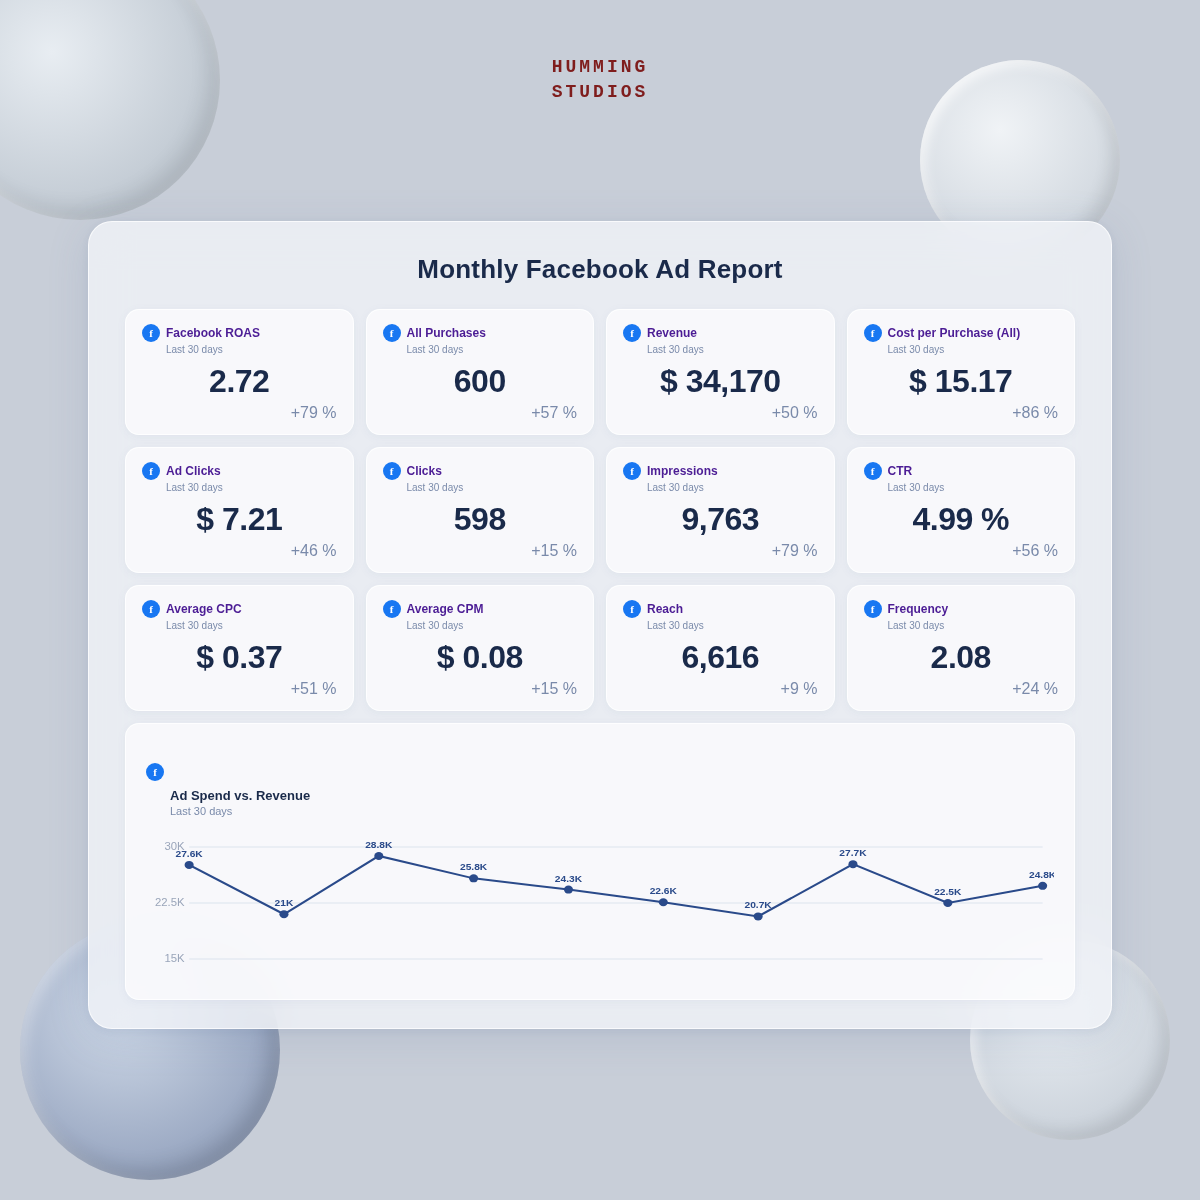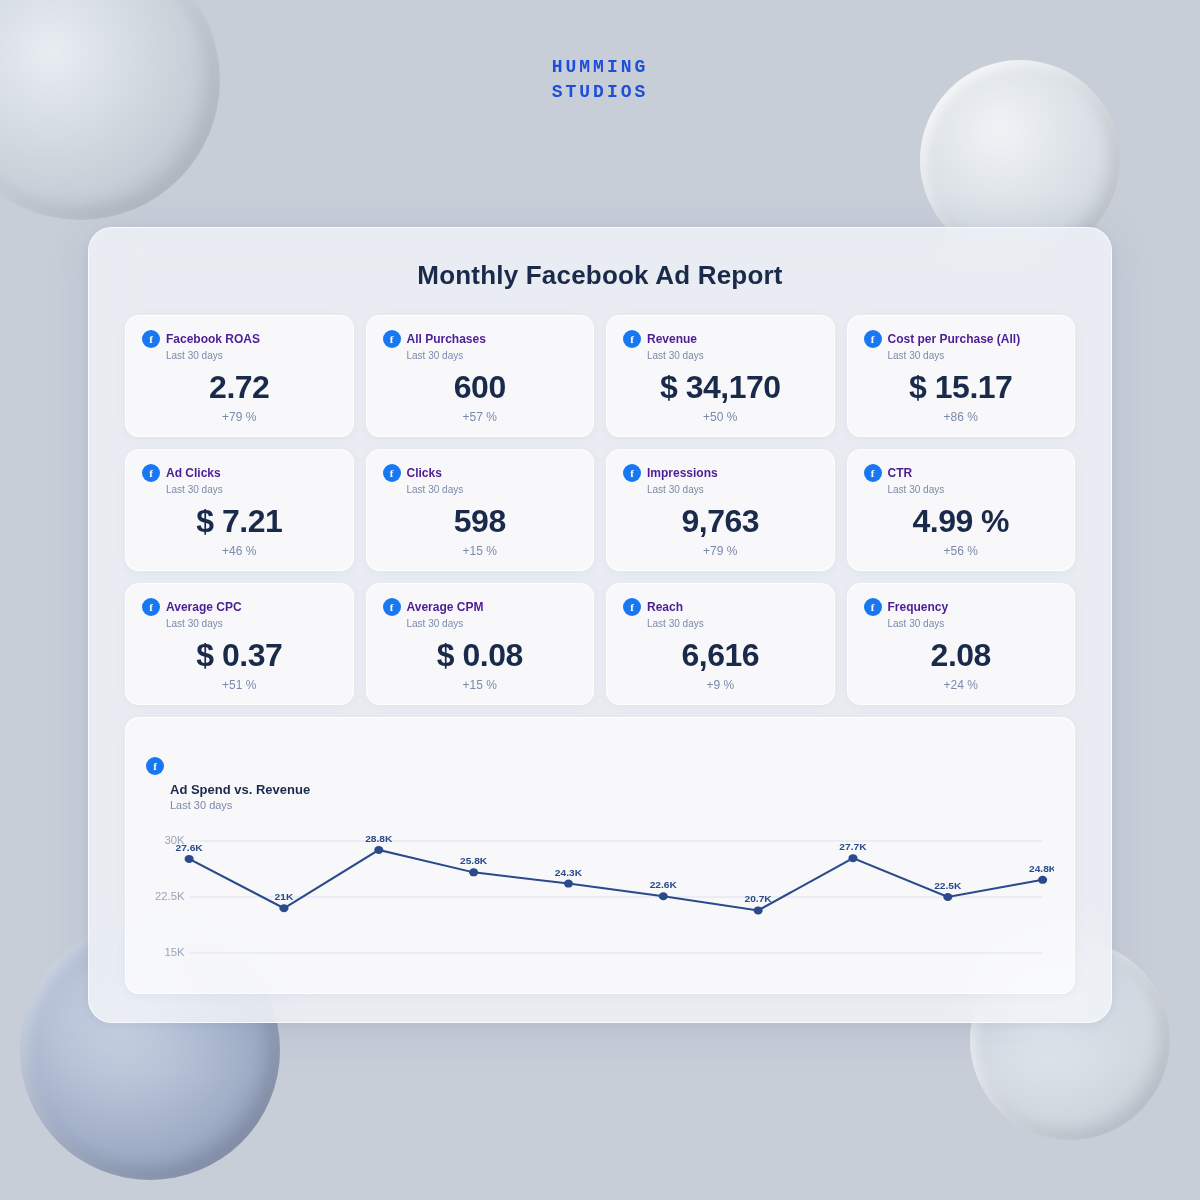--- a/index.html
+++ b/index.html
@@ -49,21 +49,21 @@
 
     
     .logo {
       position: absolute;
       top: 55px;
       left: 50%;
       transform: translateX(-50%);
       font-size: 18px;
       font-weight: 700;
       letter-spacing: 3px;
-      color: #1d4ed8;
+      color: #7f1d1d;
       text-transform: uppercase;
       text-align: center;
       line-height: 1.4;
       font-family: 'Courier New', monospace;
     }
 
     
     .main-card {
       background: rgba(240, 243, 248, 0.82);
       backdrop-filter: blur(20px);
@@ -141,23 +141,23 @@
     .metric-value {
       font-size: 32px;
       font-weight: 700;
       color: #1a2a4a;
       margin-bottom: 4px;
       letter-spacing: -0.5px;
       text-align: center;
     }
 
     .metric-change {
-      font-size: 12px;
+      font-size: 16px;
       color: #7a8aaa;
-      text-align: center;
+      text-align: right;
     }
 
     
     .chart-section {
       background: rgba(255,255,255,0.65);
       border-radius: 14px;
       border: 1px solid rgba(255,255,255,0.8);
       padding: 16px 20px 12px 20px;
       box-shadow: 0 2px 8px rgba(100,120,160,0.08);
       margin-top: 12px;

